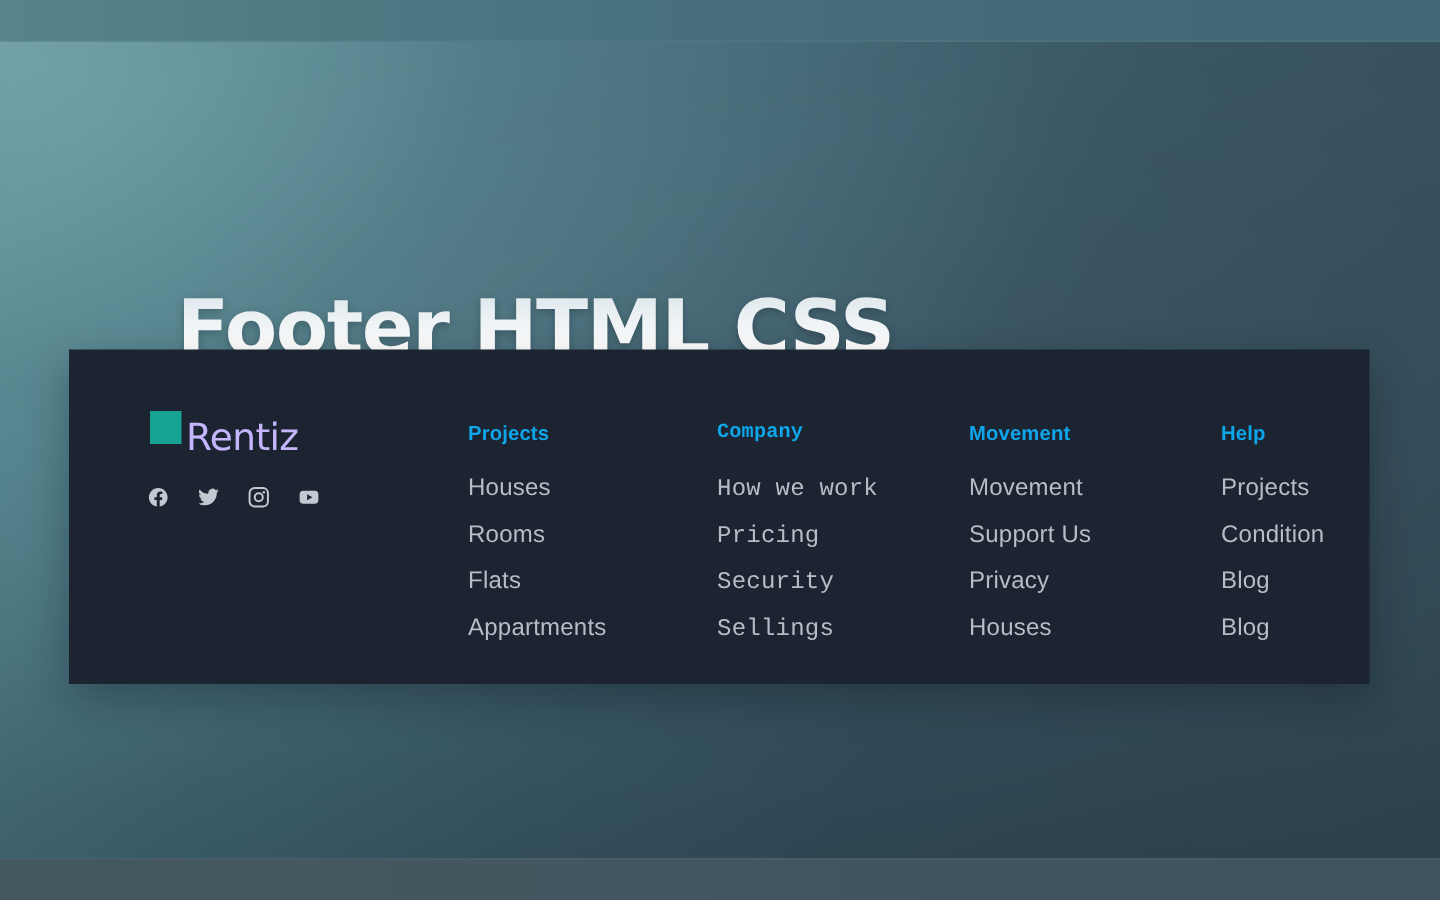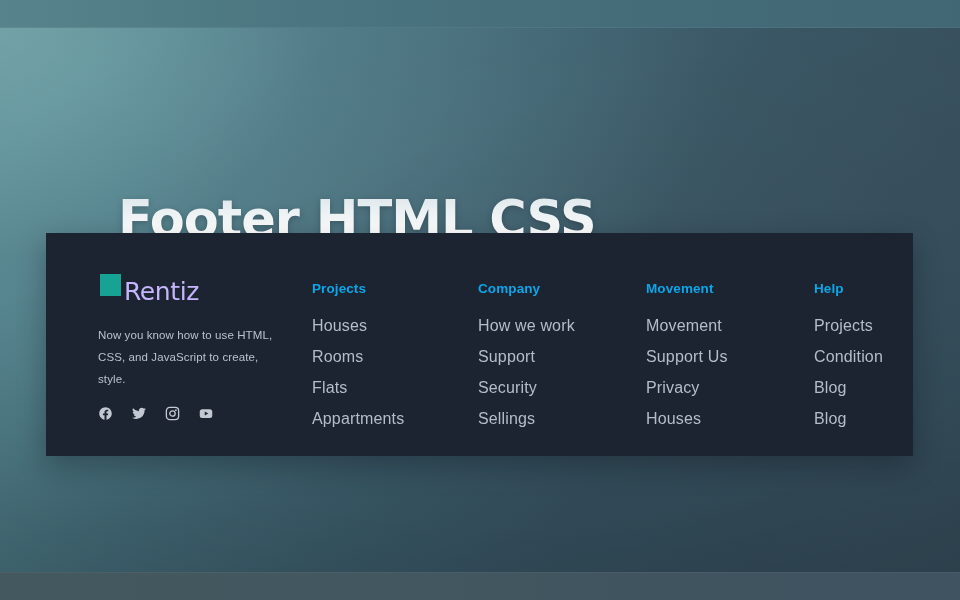--- a/index.html
+++ b/index.html
@@ -103,21 +103,21 @@
   }
   .social-row {
     margin-top:16px; display:flex; gap:18px; align-items:center;
   }
   .social-row svg { display:block; }
   .social-ico { cursor:pointer; opacity:.93; }
 
   
   .link-col { position:absolute; top:48px; }
   .link-col.c1 { left:266px; }
-  .link-col.c2 { left:432px; }
+  .link-col.c2 { left:432px;font-family:Liberation Mono, monospace; }
   .link-col.c3 { left:600px; }
   .link-col.c4 { left:768px; }
 
   .col-title {
     font-size:13.5px; font-weight:700; color:#0ea5e9; letter-spacing:.1px;
     margin-bottom:21px;
   }
   .col-link {
     display:block; font-size:16px; color:#b4bdc8; letter-spacing:.15px;
     margin-bottom:13px; text-decoration:none; cursor:pointer;
@@ -139,21 +139,20 @@
 
   <div class="footer-panel">
     <div class="footer-inner">
 
       <div class="brand-col">
         <div class="logo-row">
           <span class="logo-mark"></span>
           <span class="logo-text">Rentiz</span>
         </div>
 
-        <div class="brand-desc">Now you know how to use HTML, CSS, and JavaScript to create, style.</div>
 
         <div class="social-row">
           <span class="social-ico">
             <svg width="15" height="15" viewBox="0 0 24 24" fill="#cfd6dd" aria-hidden="true">
               <path d="M12 2C6.48 2 2 6.48 2 12c0 5 3.66 9.14 8.44 9.88v-6.99H7.9V12h2.54V9.8c0-2.51 1.49-3.89 3.77-3.89 1.09 0 2.24.2 2.24.2v2.46h-1.26c-1.24 0-1.63.77-1.63 1.56V12h2.78l-.44 2.89h-2.34v6.99C18.34 21.14 22 17 22 12c0-5.52-4.48-10-10-10z"></path>
             </svg>
           </span>
           <span class="social-ico">
             <svg width="16" height="15" viewBox="0 0 24 24" fill="#cfd6dd" aria-hidden="true">
               <path d="M23 4.9c-.8.36-1.7.6-2.6.71a4.6 4.6 0 0 0 2-2.53 9.1 9.1 0 0 1-2.88 1.1 4.52 4.52 0 0 0-7.8 3.1c0 .36.04.7.11 1.03A12.85 12.85 0 0 1 2.5 3.6a4.52 4.52 0 0 0 1.4 6.04 4.48 4.48 0 0 1-2.05-.57v.06a4.53 4.53 0 0 0 3.63 4.43 4.54 4.54 0 0 1-2.04.08 4.53 4.53 0 0 0 4.23 3.14A9.08 9.08 0 0 1 1 18.6a12.8 12.8 0 0 0 6.94 2.04c8.33 0 12.89-6.9 12.89-12.89l-.02-.59A9.2 9.2 0 0 0 23 4.9z"></path>
@@ -179,21 +178,21 @@
         <div class="col-title">Projects</div>
         <a class="col-link">Houses</a>
         <a class="col-link">Rooms</a>
         <a class="col-link">Flats</a>
         <a class="col-link">Appartments</a>
       </div>
 
       <div class="link-col c2">
         <div class="col-title">Company</div>
         <a class="col-link">How we work</a>
-        <a class="col-link">Support</a>
+        <a class="col-link">Pricing</a>
         <a class="col-link">Security</a>
         <a class="col-link">Sellings</a>
       </div>
 
       <div class="link-col c3">
         <div class="col-title">Movement</div>
         <a class="col-link">Movement</a>
         <a class="col-link">Support Us</a>
         <a class="col-link">Privacy</a>
         <a class="col-link">Houses</a>

